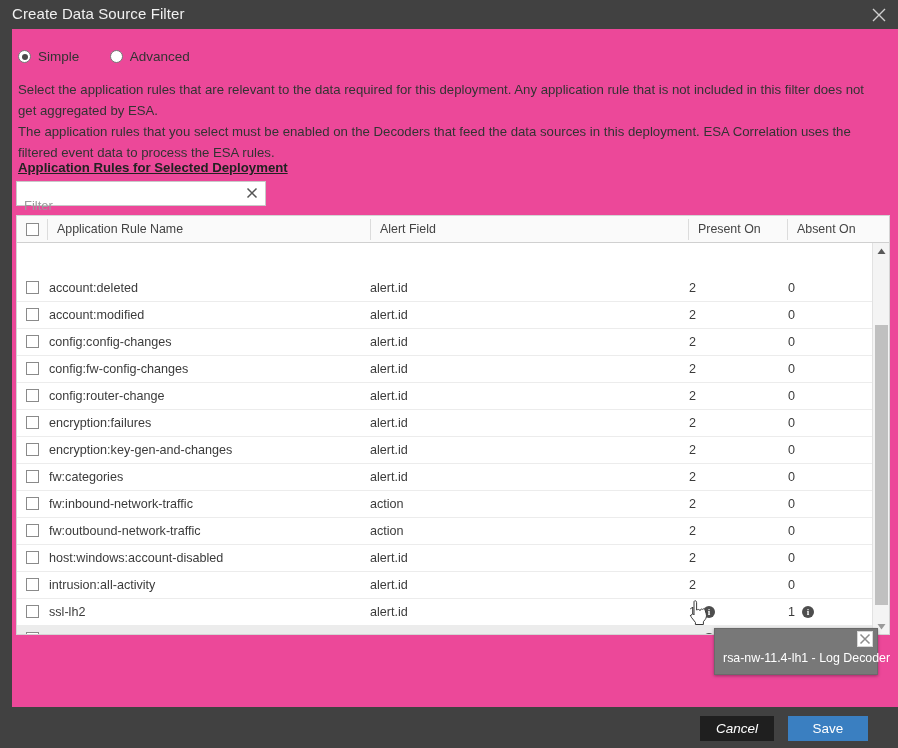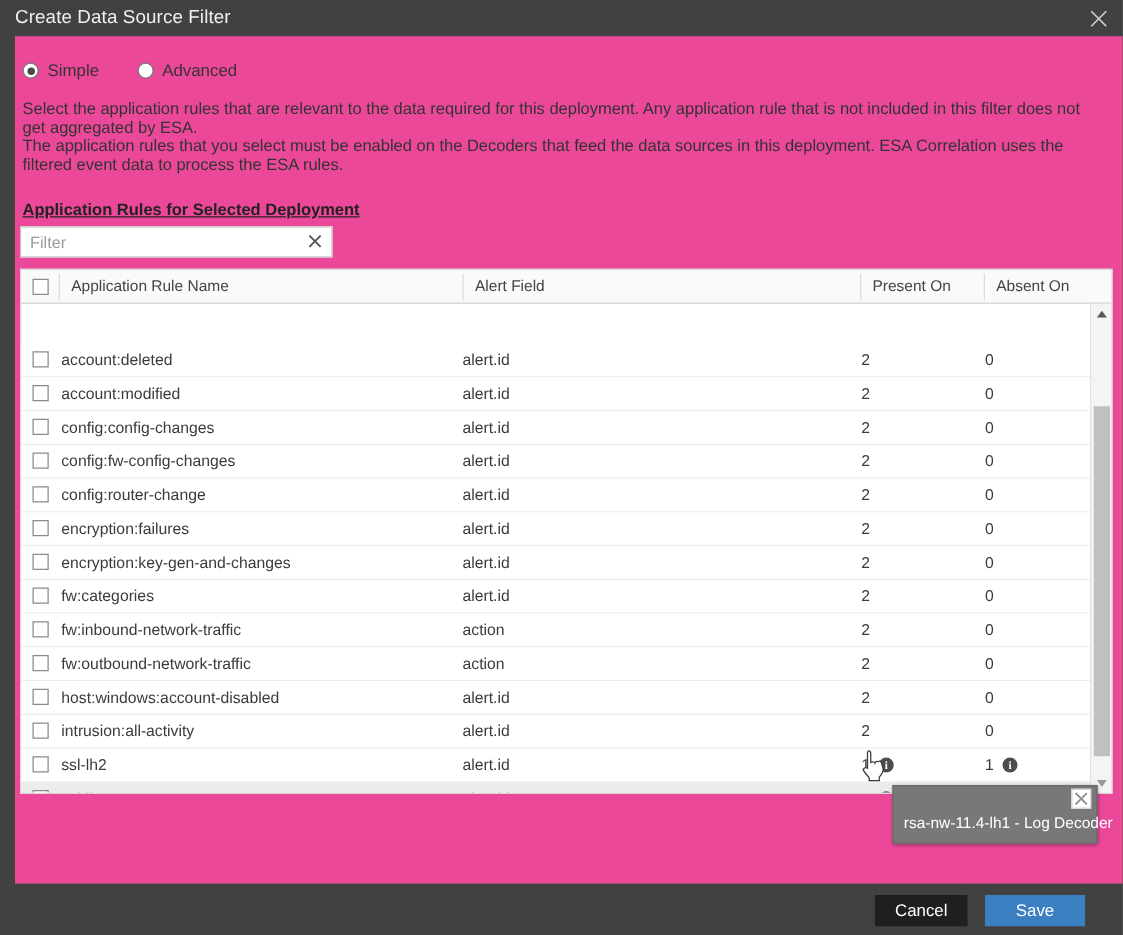--- a/index.html
+++ b/index.html
@@ -58,38 +58,38 @@
   .radio-dot.on::after {
     content: ""; position: absolute;
     left: 2.5px; top: 2.5px; width: 6px; height: 6px;
     border-radius: 50%; background: #4a4a4a;
   }
 
   
   #desc {
     position: absolute; left: 6px; top: 50px;
     width: 852px;
-    font-size: 13.2px; line-height: 15px; color: #333;
+    font-size: 13.2px; line-height: 21px; color: #333;
   }
   #desc p { margin: 0; }
 
   
   #section-label {
     position: absolute; left: 6px; top: 131px;
     font-size: 13.2px; font-weight: bold; color: #222; text-decoration: underline;
   }
 
   
   #filter-box {
     position: absolute; left: 4px; top: 152px;
     width: 250px; height: 25px;
     border: 1px solid #c8c8c8; background: #fff;
   }
   #filter-input {
-    position: absolute; left: 0; top: 0;
+    position: absolute; left: 0; top: 12px;
     width: 220px; height: 23px;
     border: 0; outline: 0; background: transparent;
     font-family: "Liberation Sans", sans-serif;
     font-size: 13px; color: #333; padding-left: 7px;
   }
   #filter-input::placeholder { color: #9b9b9b; opacity: 1; }
   #filter-clear-icon {
     position: absolute; right: 3px; top: 3px;
     width: 18px; height: 18px; cursor: pointer;
   }
@@ -216,21 +216,21 @@
     position: absolute; left: 0; bottom: 0;
     width: 898px; height: 41px;
     background: #414141;
   }
   .fbtn {
     position: absolute; top: 9px; height: 25px;
     border: 0; cursor: pointer;
     font-family: "Liberation Sans", sans-serif;
     font-size: 13.5px; color: #ffffff;
   }
-  #cancel-button { right: 124px; width: 74px; background: #1f1f1f; }
+  #cancel-button { right: 124px; width: 74px; background: #1f1f1f; font-style: italic; }
   #save-button   { right: 30px;  width: 80px; background: #3a7fc1; }
 </style>
 </head>
 <body>
 
 <div id="dialog">
 
   <div id="titlebar">
     <div id="title-text">Create Data Source Filter</div>
     <div id="close-icon">

